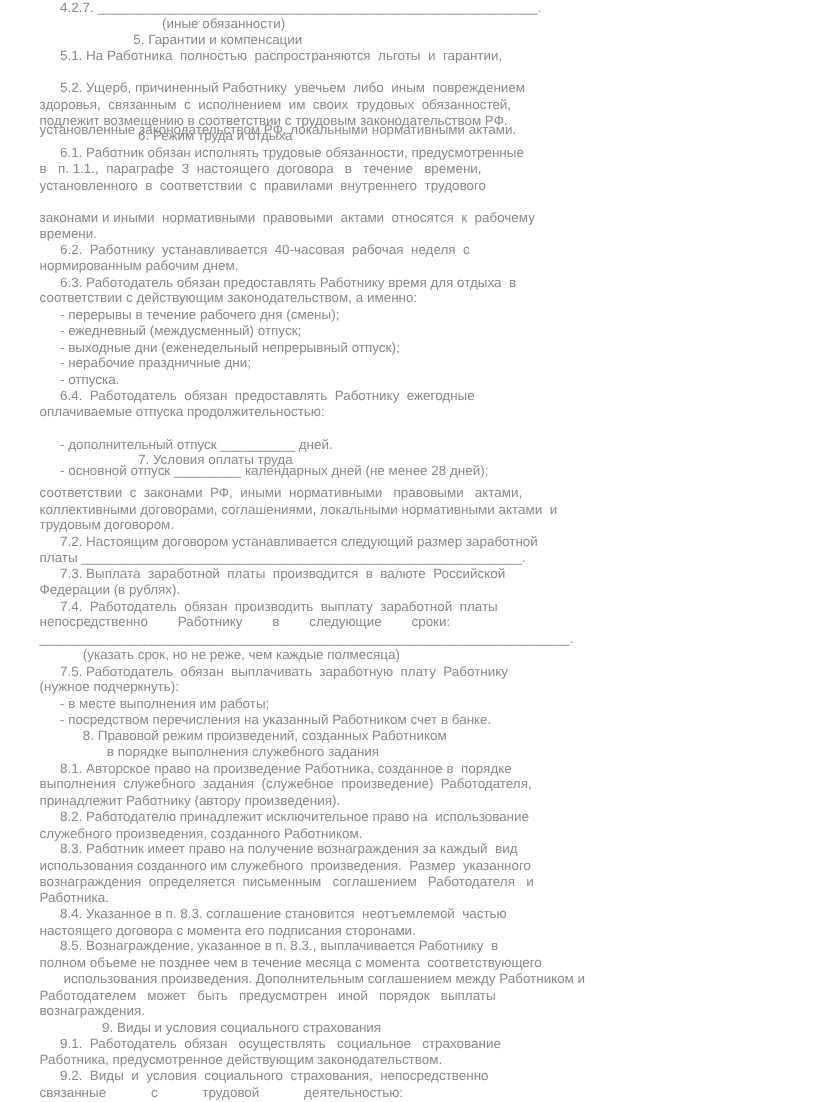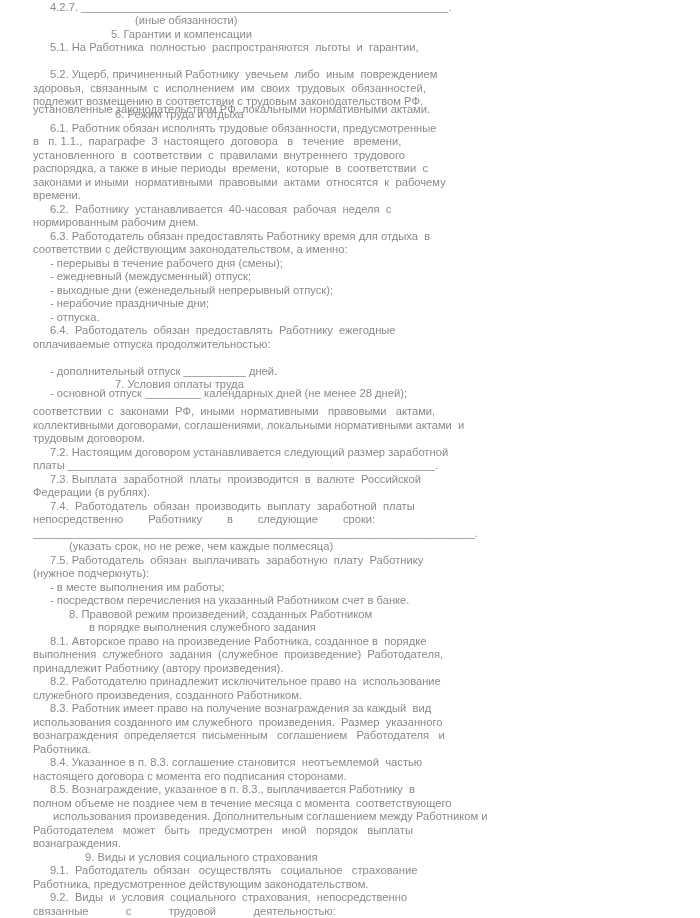--- a/index.html
+++ b/index.html
@@ -26,21 +26,20 @@
     <div class="ln" style="left: 111px; top: 28px;">5. Гарантии и компенсации</div>
     <div class="ln" style="left: 50px; top: 41px;">5.1. На Работника  полностью  распространяются  льготы  и  гарантии,</div>
     <div class="ln" style="left: 33px; top: 55px; margin-top: 48px;">установленные законодательством РФ, локальными нормативными актами.</div>
     <div class="ln" style="left: 50px; top: 68px;">5.2. Ущерб, причиненный Работнику  увечьем  либо  иным  повреждением</div>
     <div class="ln" style="left: 33px; top: 82px;">здоровья,  связанным  с  исполнением  им  своих  трудовых  обязанностей,</div>
     <div class="ln" style="left: 33px; top: 95px;">подлежит возмещению в соответствии с трудовым законодательством РФ.</div>
     <div class="ln" style="left: 115px; top: 108px;">6. Режим труда и отдыха</div>
     <div class="ln" style="left: 50px; top: 122px;">6.1. Работник обязан исполнять трудовые обязанности, предусмотренные</div>
     <div class="ln" style="left: 33px; top: 135px;">в   п. 1.1.,  параграфе  3  настоящего  договора   в   течение   времени,</div>
     <div class="ln" style="left: 33px; top: 149px;">установленного  в  соответствии  с  правилами  внутреннего  трудового</div>
-    <div class="ln" style="left: 33px; top: 162px;">распорядка, а также в иные периоды  времени,  которые  в  соответствии  с</div>
     <div class="ln" style="left: 33px; top: 176px;">законами и иными  нормативными  правовыми  актами  относятся  к  рабочему</div>
     <div class="ln" style="left: 33px; top: 189px;">времени.</div>
     <div class="ln" style="left: 50px; top: 203px;">6.2.  Работнику  устанавливается  40-часовая  рабочая  неделя  с</div>
     <div class="ln" style="left: 33px; top: 216px;">нормированным рабочим днем.</div>
     <div class="ln" style="left: 50px; top: 230px;">6.3. Работодатель обязан предоставлять Работнику время для отдыха  в</div>
     <div class="ln" style="left: 33px; top: 243px;">соответствии с действующим законодательством, а именно:</div>
     <div class="ln" style="left: 50px; top: 257px;">- перерывы в течение рабочего дня (смены);</div>
     <div class="ln" style="left: 50px; top: 270px;">- ежедневный (междусменный) отпуск;</div>
     <div class="ln" style="left: 50px; top: 284px;">- выходные дни (еженедельный непрерывный отпуск);</div>
     <div class="ln" style="left: 50px; top: 297px;">- нерабочие праздничные дни;</div>

